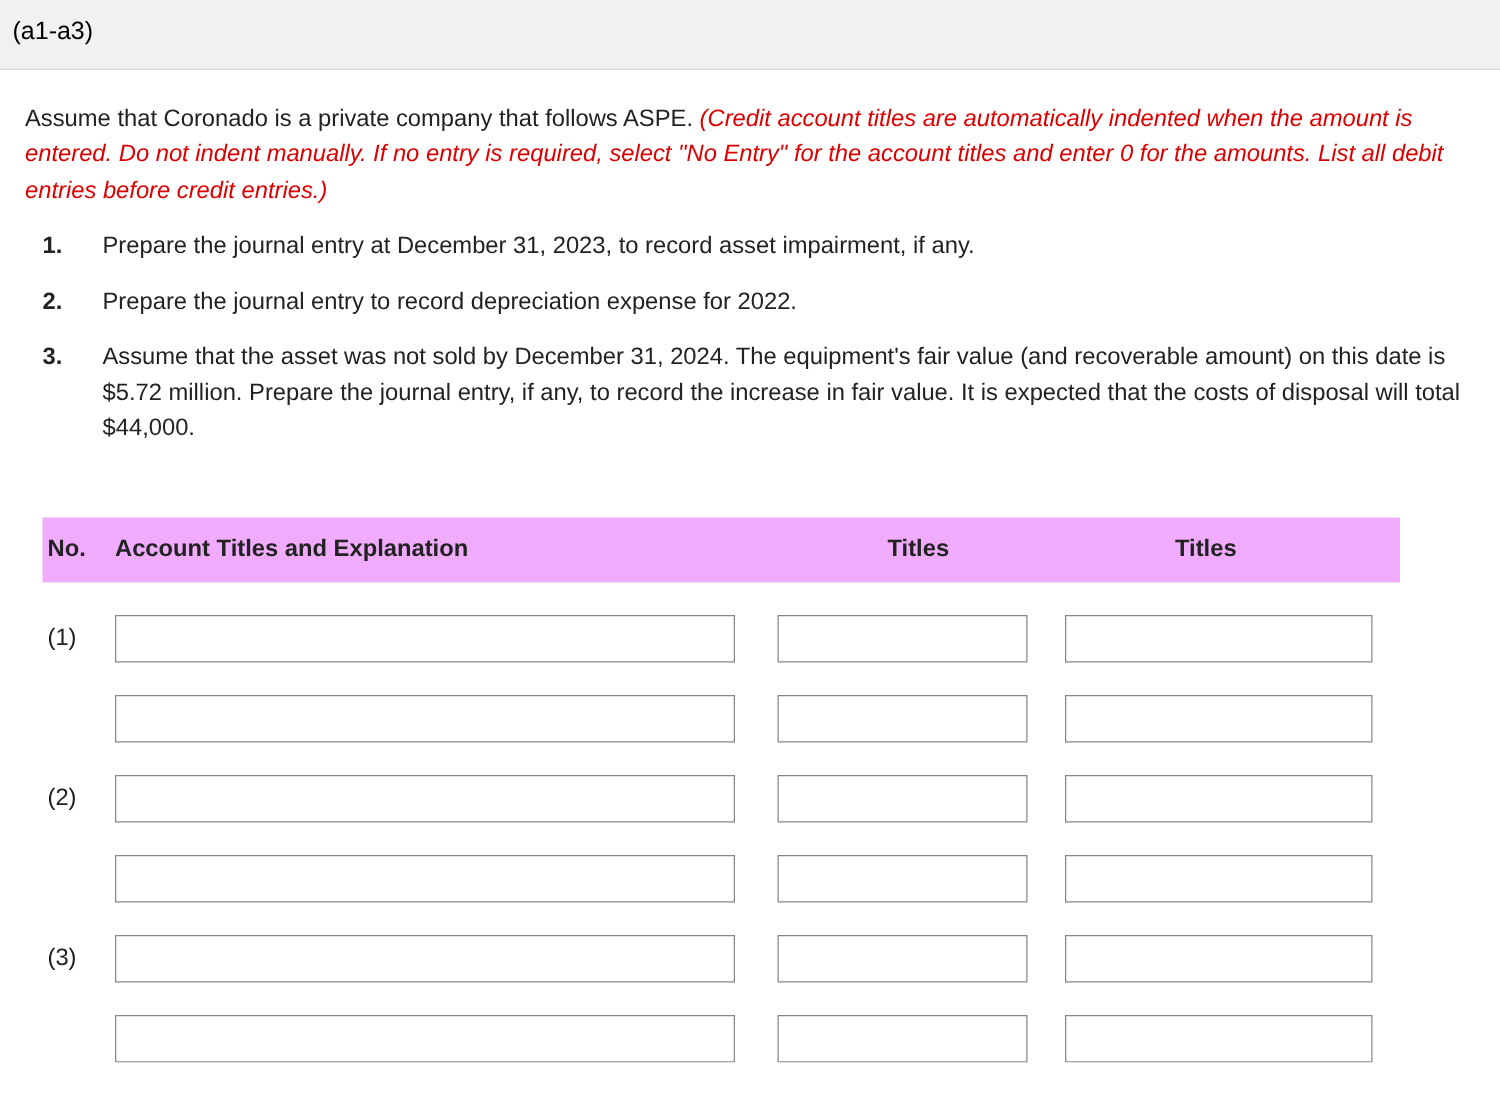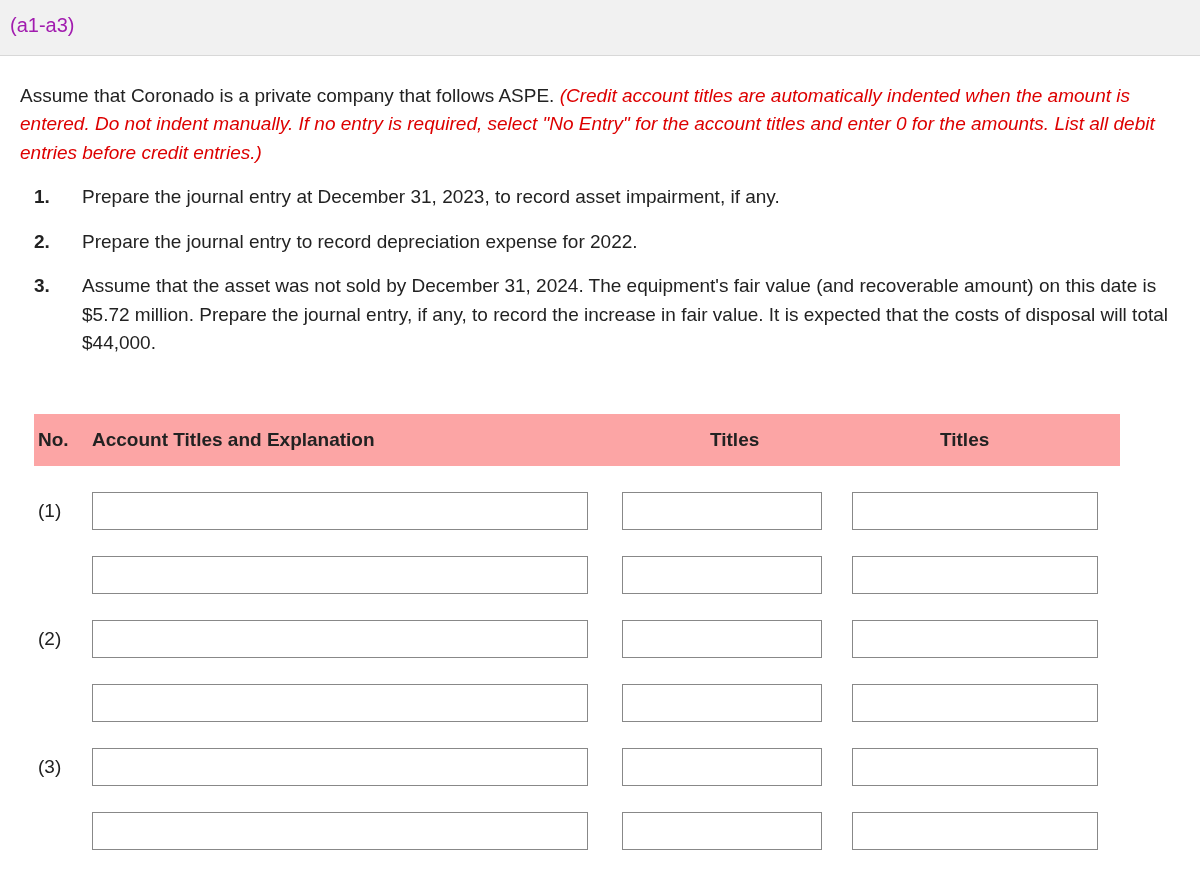--- a/index.html
+++ b/index.html
@@ -13,21 +13,21 @@
       color: #222;
       font-size: 19px;
       line-height: 1.5;
     }
     .header-bar {
       background: #f1f1f1;
       border-bottom: 1px solid #d8d8d8;
       padding: 10px 10px 14px 10px;
     }
     .header-link {
-      color: #a21caf;
+      color: #000000;
       font-size: 20px;
       font-weight: 400;
     }
     .content {
       padding: 26px 20px 0 20px;
     }
     .intro-text {
       margin-bottom: 16px;
     }
     .red-italic {
@@ -49,21 +49,21 @@
       flex-shrink: 0;
     }
     .item-text {
       flex: 1;
     }
     .entry-table {
       padding-left: 14px;
       padding-right: 60px;
     }
     .table-header {
-      background: #fca5a5;
+      background: #f0abfc;
       display: grid;
       grid-template-columns: 58px 530px 230px 260px;
       padding: 12px 0;
       font-weight: 700;
     }
     .th-no { padding-left: 4px; }
     .th-acct { }
     .th-debit { padding-left: 88px; }
     .th-credit { padding-left: 88px; }
     .entry-row {

